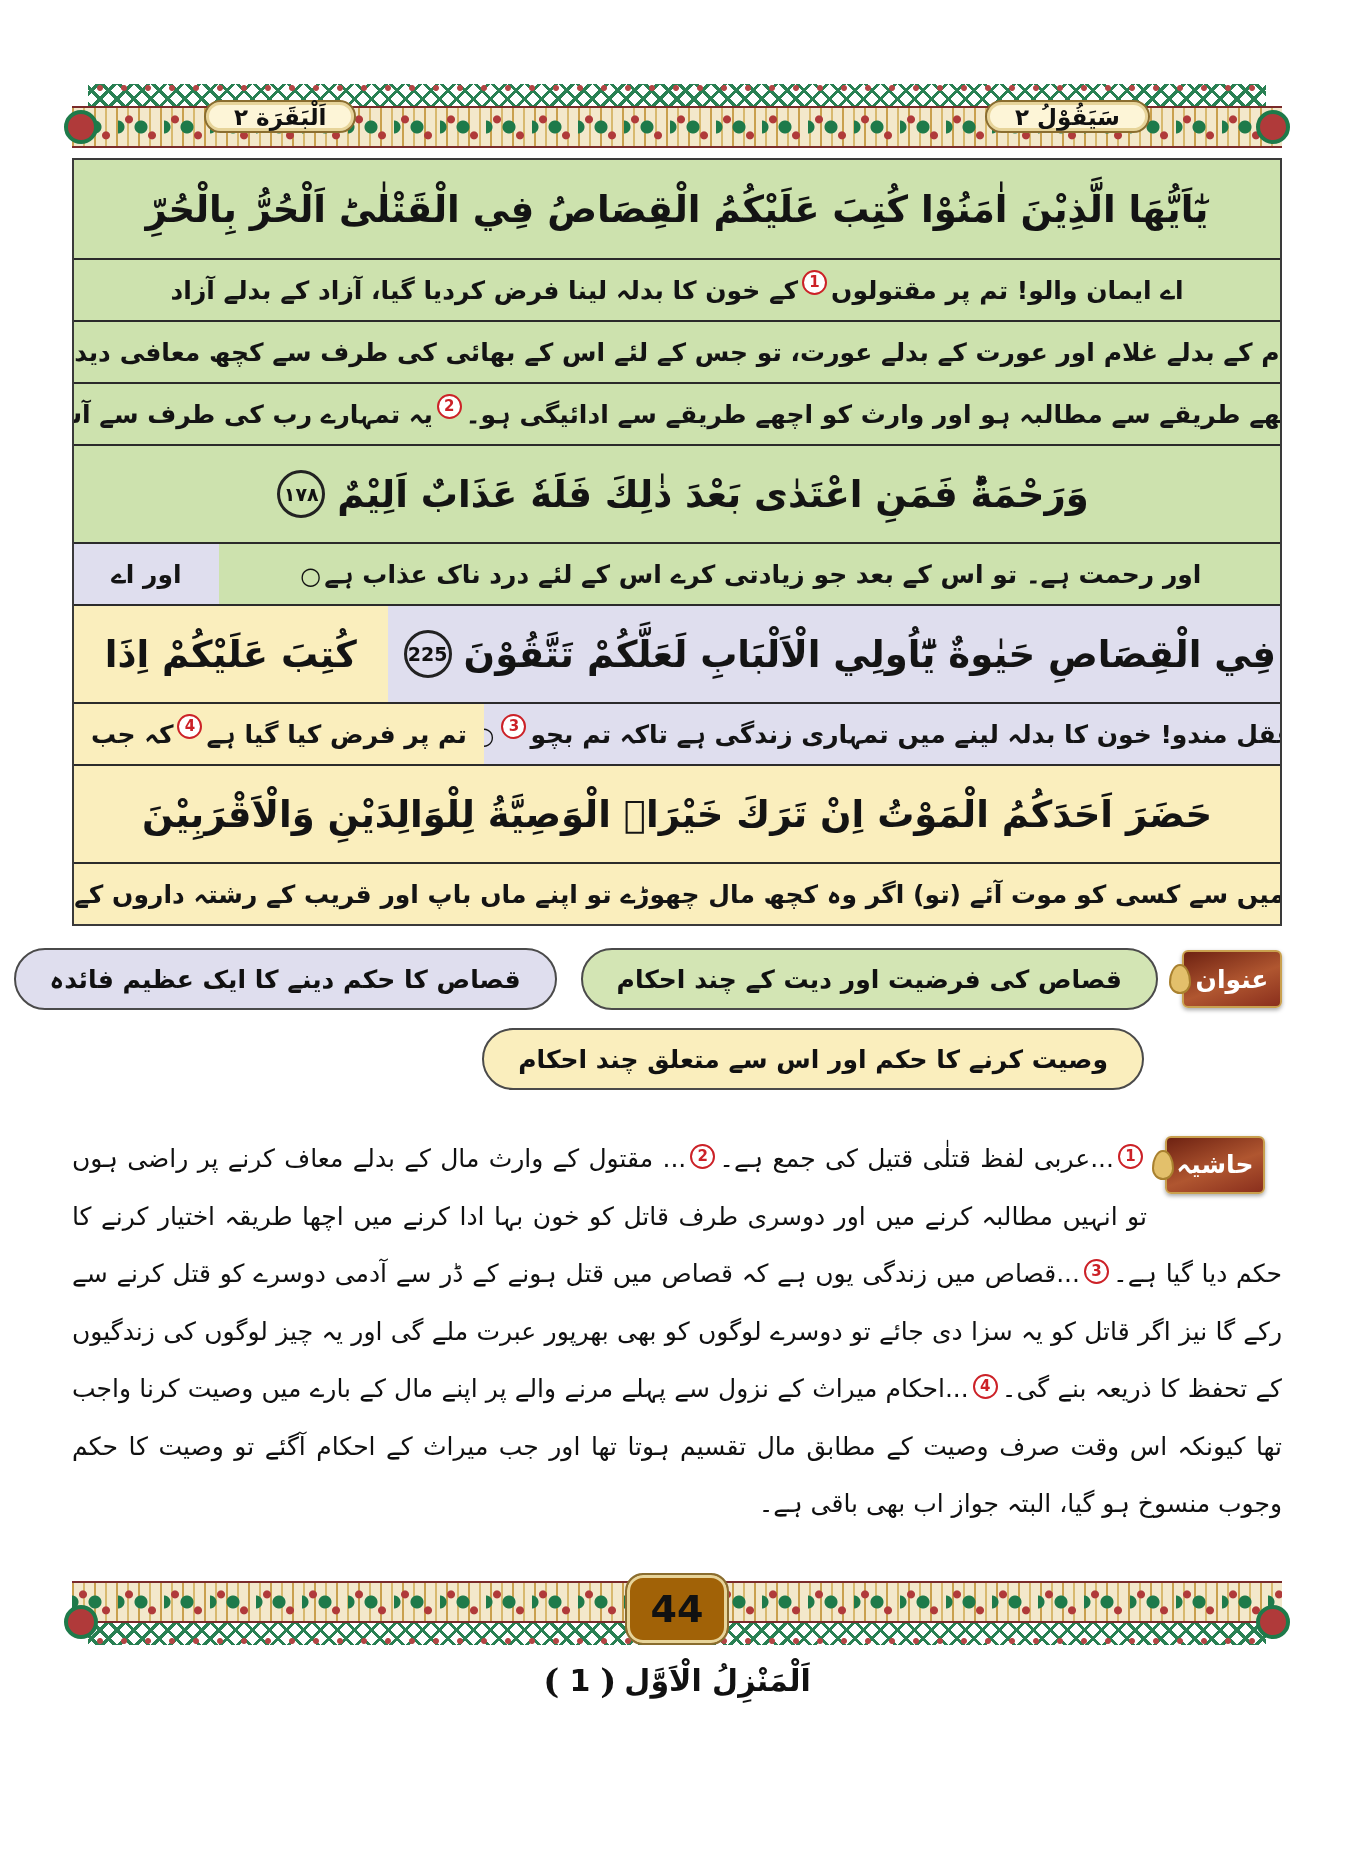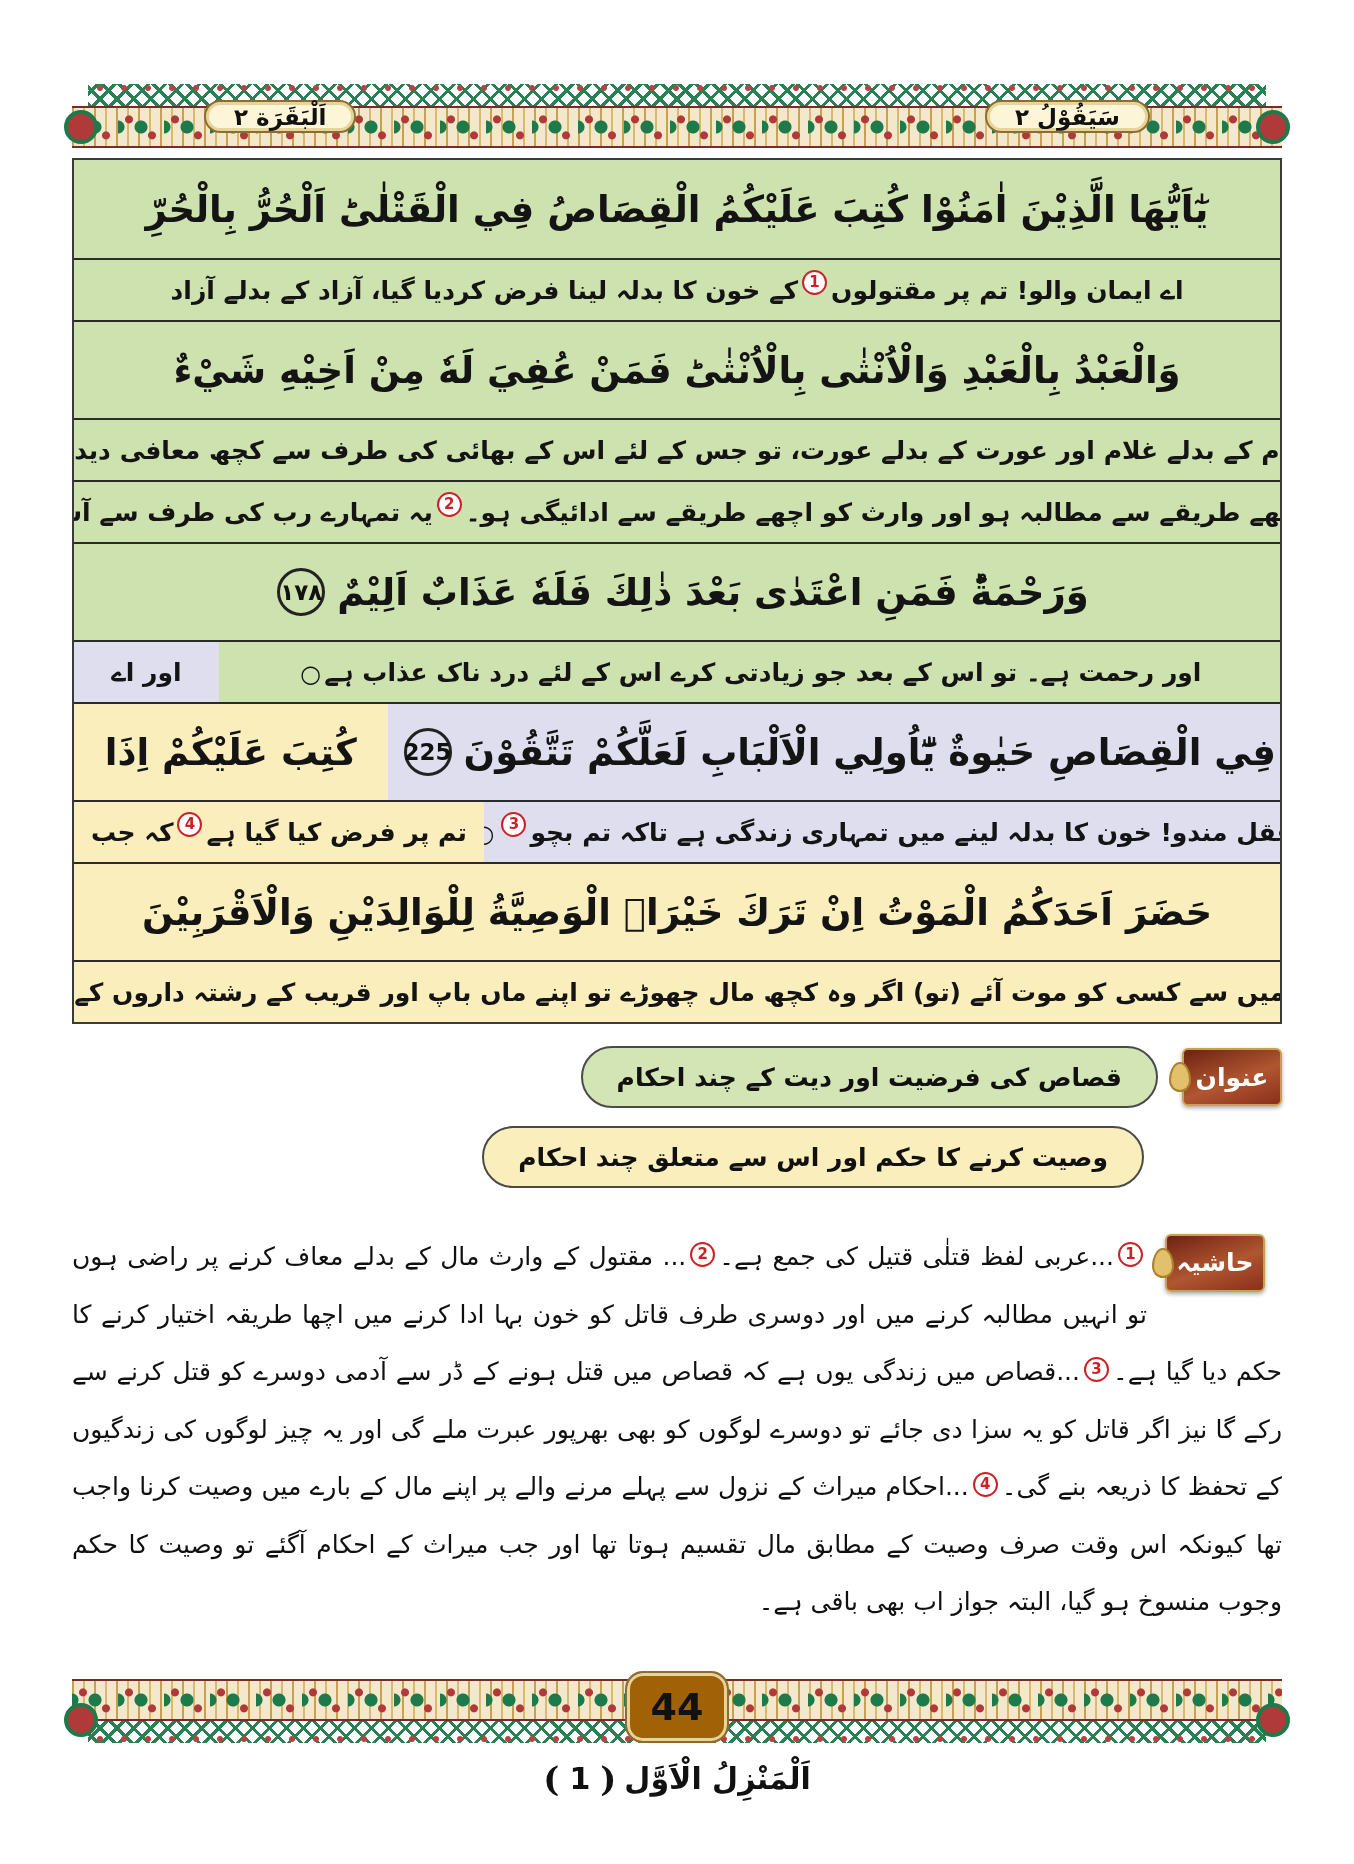--- a/index.html
+++ b/index.html
@@ -54,21 +54,21 @@
   .seg{display:flex; align-items:center; justify-content:center; padding:0 12px; overflow:hidden;}
   .bg-green{background:var(--green);} .bg-lav{background:var(--lav);} .bg-cream{background:var(--cream);}
   .arabic .p-ar{font-size:37px; font-weight:700; white-space:nowrap; color:#141414;}
   .urdu .p-ur{font-size:25px; font-weight:600; white-space:nowrap; color:#141414;}
   .p-m{display:inline-flex; align-items:center; justify-content:center; flex:0 0 auto;
     width:25px; height:25px; border:2px solid var(--red); border-radius:50%;
     color:var(--red); font-size:15px; font-weight:bold; background:#fff;
     position:relative; top:-8px; margin:0 4px;}
   .p-ayah{display:inline-flex; align-items:center; justify-content:center; flex:0 0 auto;
     width:48px; height:48px; border:3px solid #222; border-radius:50%;
-    font-size:23px; font-weight:bold; margin:0 12px; background:transparent;}
+    font-size:19px; font-weight:bold; margin:0 12px; background:transparent;}
   .p-o{font-size:24px; font-weight:bold; margin:0 3px; position:relative; top:2px;}
 
   
   .heading-row{display:flex; direction:rtl; align-items:center; gap:24px; margin-top:22px;}
   .heading-row.second{margin-top:18px;}
   .heading-row.second .pill{margin-right:138px;}
   .pill{height:62px; border:2px solid #4a4a4a; border-radius:32px; display:flex; align-items:center;
     justify-content:center; padding:0 34px; font-size:25px; font-weight:700; white-space:nowrap;}
   .pill.green{background:#d3e5b4;}
   .pill.lav{background:var(--lav);}
@@ -116,25 +116,20 @@
           <span class="p-ar">يٰٓاَيُّهَا الَّذِيْنَ اٰمَنُوْا كُتِبَ عَلَيْكُمُ الْقِصَاصُ فِي الْقَتْلٰىؕ اَلْحُرُّ بِالْحُرِّ</span>
         </div>
       </div>
       <div class="vrow urdu">
         <div class="seg bg-green" style="flex: 1 1 auto;">
           <span class="p-ur">اے ایمان والو! تم پر مقتولوں</span>
           <span class="p-m">1</span>
           <span class="p-ur">کے خون کا بدلہ لینا فرض کردیا گیا، آزاد کے بدلے آزاد</span>
         </div>
       </div>
-      <div class="vrow arabic">
-        <div class="seg bg-green" style="flex: 1 1 auto;">
-          <span class="p-ar">وَالْعَبْدُ بِالْعَبْدِ وَالْاُنْثٰى بِالْاُنْثٰىؕ فَمَنْ عُفِيَ لَهٗ مِنْ اَخِيْهِ شَيْءٌ</span>
-        </div>
-      </div>
       <div class="vrow urdu">
         <div class="seg bg-green" style="flex: 1 1 auto;">
           <span class="p-ur">اور غلام کے بدلے غلام اور عورت کے بدلے عورت، تو جس کے لئے اس کے بھائی کی طرف سے کچھ معافی دیدی جائے</span>
         </div>
       </div>
       <div class="vrow urdu">
         <div class="seg bg-green" style="flex: 1 1 auto;">
           <span class="p-ur">تو اچھے طریقے سے مطالبہ ہو اور وارث کو اچھے طریقے سے ادائیگی ہو۔</span>
           <span class="p-m">2</span>
           <span class="p-ur">یہ تمہارے رب کی طرف سے آسانی</span>
@@ -188,20 +183,23 @@
       </div>
     </div>
 
   <div class="content heading-row">
     <span class="badge">
       <span class="badge-finial"></span>
       <span>عنوان</span>
     </span>
     <span class="pill green">
       <span>قصاص کی فرضیت اور دیت کے چند احکام</span>
+    </span>
+    <span class="pill lav">
+      <span>قصاص کا حکم دینے کا ایک عظیم فائدہ</span>
     </span>
   </div>
   <div class="content heading-row second">
     <span class="pill cream">
       <span>وصیت کرنے کا حکم اور اس سے متعلق چند احکام</span>
     </span>
   </div>
 
   <p class="content footnote">
     <span class="badge">

